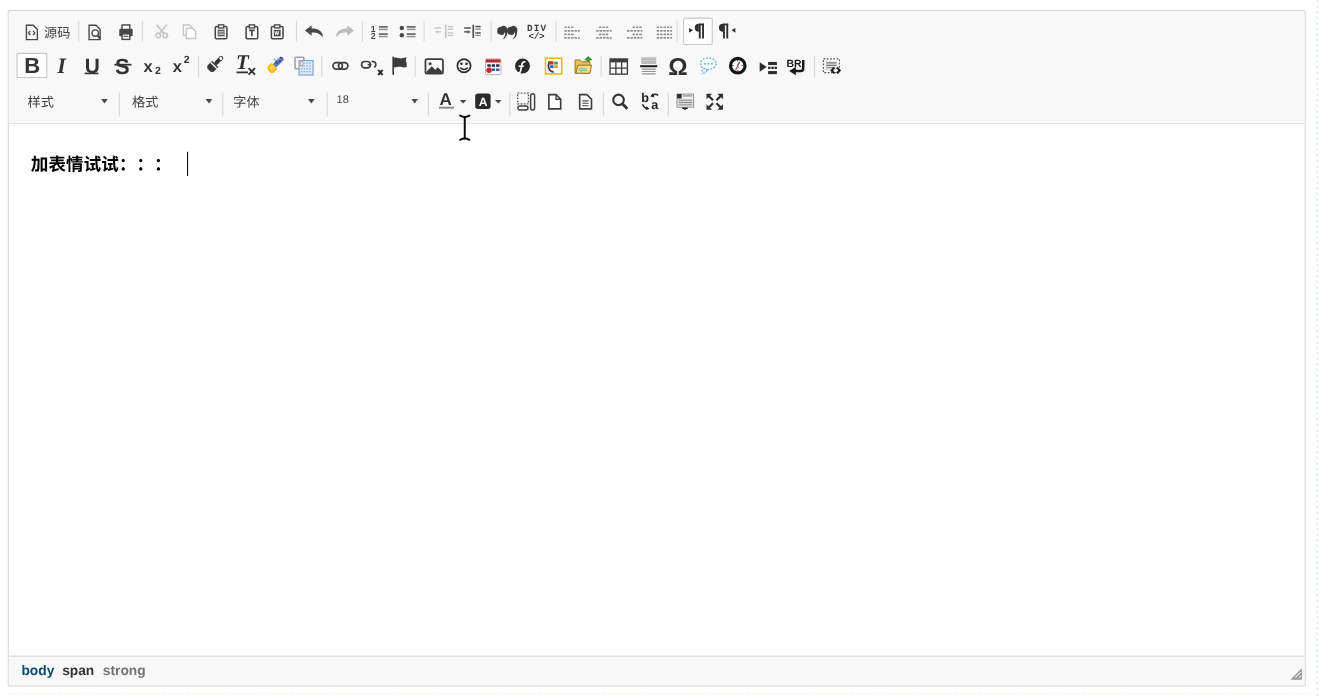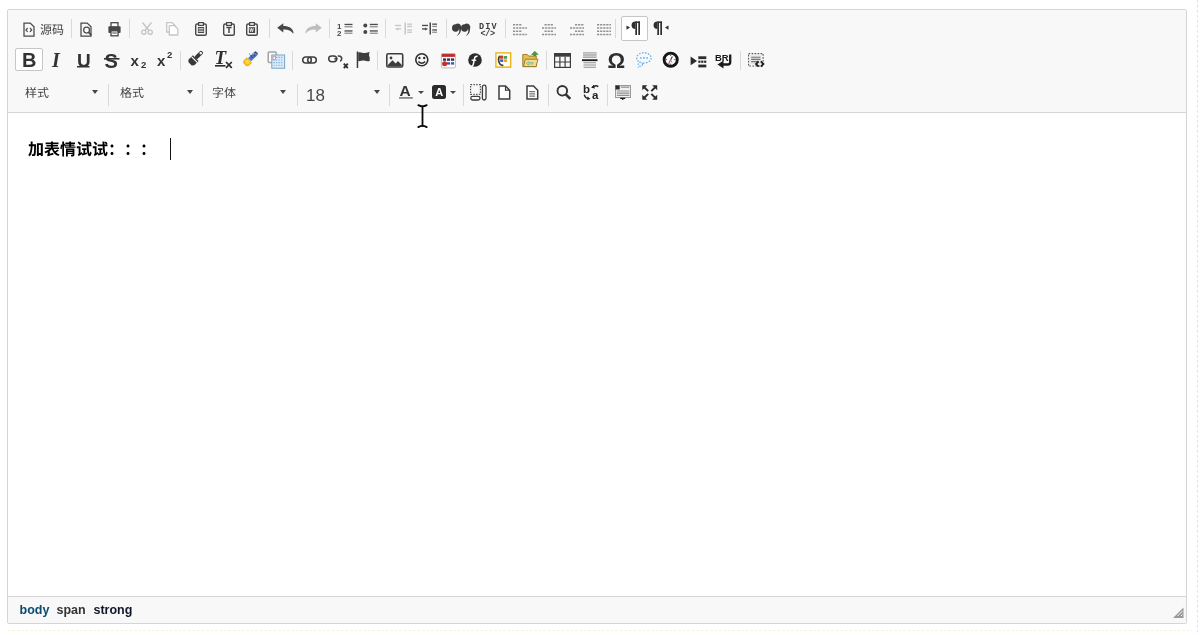--- a/index.html
+++ b/index.html
@@ -336,21 +336,21 @@
   </svg>
 <div class="arrow" style="left:187px;top:89.5px"></div>
 <div class="sep" style="left:202px;top:84px;height:22px"></div>
 <svg class="abs" style="left:212px;top:82.5px;overflow:visible" width="26.0" height="18">
     <g transform="translate(0,14)">
       <path fill="#434343" d="M5.5 -4.4V-3.6H0.8V-2.7H5.5V-0.2C5.5 0.0 5.5 0.1 5.2 0.1C5.0 0.1 4.2 0.1 3.4 0.0C3.6 0.3 3.8 0.7 3.8 0.9C4.8 0.9 5.5 0.9 5.9 0.8C6.3 0.6 6.5 0.4 6.5 -0.1V-2.7H11.2V-3.6H6.5V-4.0C7.5 -4.6 8.6 -5.4 9.3 -6.2L8.7 -6.7L8.5 -6.6H2.8V-5.8H7.6C7.0 -5.2 6.2 -4.7 5.5 -4.4ZM5.1 -9.9C5.3 -9.6 5.5 -9.2 5.7 -8.8H1.0V-6.3H1.8V-8.0H10.1V-6.3H11.0V-8.8H6.8C6.6 -9.2 6.3 -9.8 6.0 -10.2ZM15.0 -10.0C14.4 -8.2 13.4 -6.4 12.4 -5.2C12.5 -5.0 12.8 -4.6 12.9 -4.4C13.2 -4.8 13.6 -5.2 13.9 -5.7V0.9H14.8V-7.3C15.2 -8.1 15.6 -8.9 15.9 -9.8ZM17.0 -2.1V-1.3H19.0V0.9H19.8V-1.3H21.8V-2.1H19.8V-6.3C20.6 -4.2 21.7 -2.1 23.0 -1.0C23.2 -1.2 23.5 -1.6 23.7 -1.7C22.4 -2.8 21.1 -4.8 20.4 -6.8H23.4V-7.7H19.8V-10.0H19.0V-7.7H15.6V-6.8H18.4C17.7 -4.8 16.4 -2.7 15.1 -1.7C15.3 -1.5 15.6 -1.2 15.8 -1.0C17.0 -2.1 18.2 -4.1 19.0 -6.2V-2.1Z"></path>
     </g>
   </svg>
 <div class="arrow" style="left:280px;top:89.5px"></div>
 <div class="sep" style="left:297px;top:84px;height:22px"></div>
-<div class="lbl" style="left:306px;top:85.5px;font-size:17px">18</div>
+<div class="lbl" style="left:306px;top:85.5px;font-size:10px">18</div>
 <div class="arrow" style="left:374px;top:89.5px"></div>
 <div class="sep" style="left:389px;top:84px;height:22px"></div>
 <div class="lbl" style="left:399.5px;top:81.5px;font-size:15.5px;font-weight:bold;color:#333">A</div>
 <svg class="abs" style="left:399px;top:97px" width="14" height="2">
     <rect width="13.8" height="1.8" fill="#8a8a8a"></rect>
   </svg>
 <div class="arrow" style="left:418px;top:90.5px;border-left-width:3px;border-right-width:3px;border-top-width:3.5px"></div>
 <svg class="abs" style="left:431.5px;top:84.5px" width="15" height="15">
     <rect x="0" y="0" width="14" height="14" rx="2.5" fill="#2b2b2b"></rect>
     <text x="3.2" y="11" font-family="Liberation Sans" font-size="11" font-weight="bold" fill="#fff">A</text>
@@ -402,16 +402,16 @@
 <div class="abs" style="left:169.5px;top:138px;width:1.5px;height:21.5px;background:#111"></div>
 <svg class="abs" style="left:417px;top:103.5px" width="11" height="25" viewBox="0 0 11 25">
 <g fill="none" stroke="#0a0a0a" stroke-width="1.8" stroke-linecap="round">
 <path d="M1.3,1.1 Q5.5,3.5 9.7,1.1"></path>
 <path d="M5.5,2.4 V21.8"></path>
 <path d="M1.3,23.1 Q5.5,20.7 9.7,23.1"></path>
 </g>
   </svg>
 <div class="lbl" style="left:19.5px;top:602.5px;font-size:12.5px;font-weight:bold;color:#0c4a6e">body</div>
 <div class="lbl" style="left:56.5px;top:602.5px;font-size:12.5px;font-weight:bold;color:#333">span</div>
-<div class="lbl" style="left:93.5px;top:602.5px;font-size:12.5px;font-weight:bold;color:#0f172a">strong</div>
+<div class="lbl" style="left:93.5px;top:602.5px;font-size:12.5px;font-weight:bold;color:#737373">strong</div>
 <svg class="abs" style="left:1172px;top:606px" width="13" height="13" viewBox="0 0 13 13">
 <path d="M11.5,1.5 V12 H1 z" fill="#999"></path>
 <path d="M10.5,5 L5.5,10 M10.5,8.5 L9,10" stroke="#f4f4f4" stroke-width="1"></path>
   </svg>
 </body></html>

